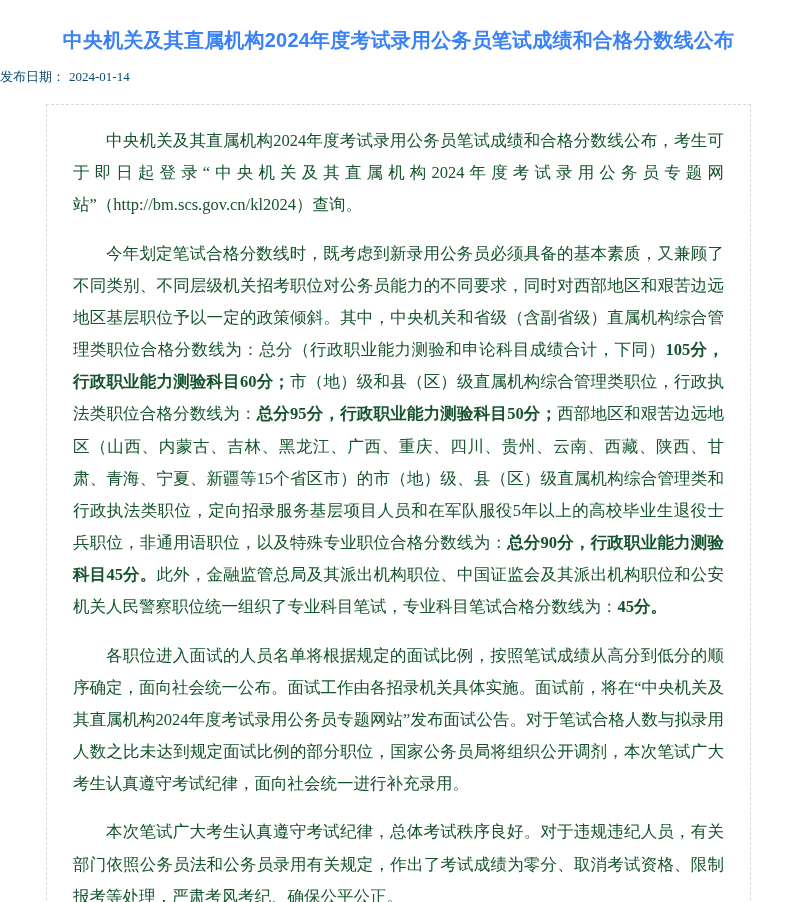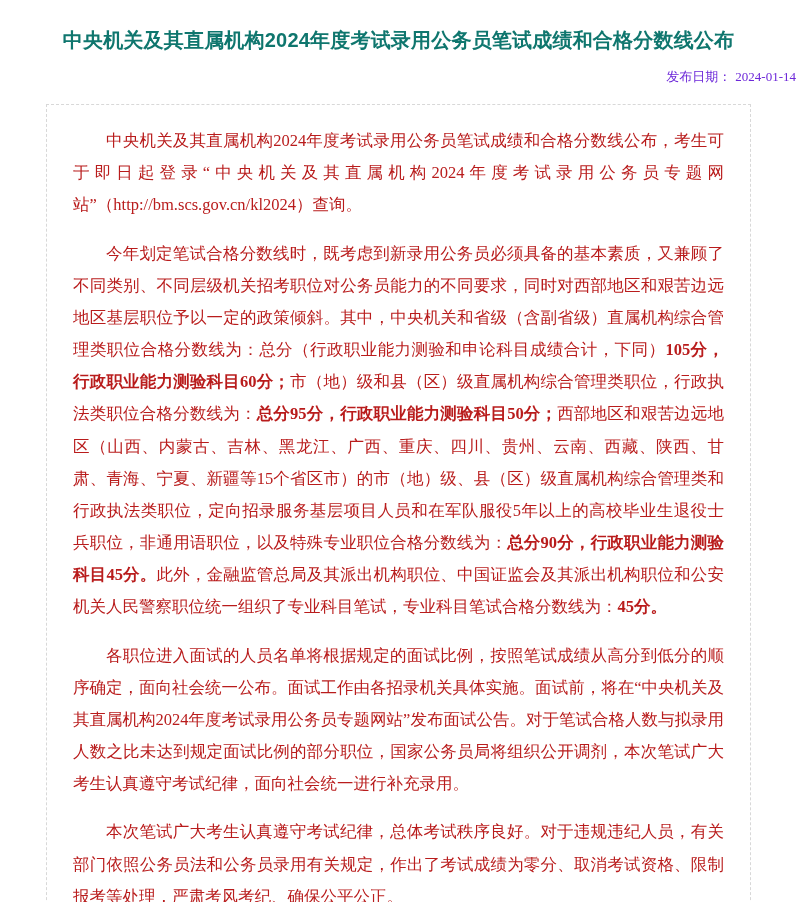--- a/index.html
+++ b/index.html
@@ -26,61 +26,61 @@
     text-align: center;
     font-size: 20px;
     font-weight: bold;
     color: #c11a1a;
     line-height: 1.4;
     letter-spacing: 0.2px;
     font-family: "Liberation Sans", "DejaVu Sans", sans-serif;
   }
   .meta {
     margin: 0;
-    padding: 14px 1px 0 0;
-    text-align: right;
+    padding: 14px 16px 0 0;
+    text-align: left;
     font-size: 13px;
-    color: #6d28d9;
+    color: #0c4a6e;
     font-family: "Liberation Sans", "DejaVu Sans", sans-serif;
   }
   .meta .date {
     margin-left: 4px;
   }
   .article {
     margin: 18px 46px 0 46px;
     border: 1px dashed #d8d8d8;
     box-sizing: border-box;
     padding: 20px 26px 26px 26px;
     background: #ffffff;
   }
   .para {
     margin: 0 0 16px 0;
     font-size: 16.5px;
     line-height: 1.95;
     text-align: justify;
     text-justify: inter-ideograph;
     text-indent: 2em;
-    color: #b91c1c;
+    color: #14532d;
   }
   .para:last-child {
     margin-bottom: 0;
   }
   .b {
     font-weight: bold;
   }
   .latin {
     font-family: "Liberation Serif", "DejaVu Serif", serif;
   }
 </style>
 </head>
 <body>
 
 <div class="page">
 
-  <h1 class="title" style="color: #0f766e;">中央机关及其直属机构2024年度考试录用公务员笔试成绩和合格分数线公布</h1>
+  <h1 class="title" style="color: #3b82f6;">中央机关及其直属机构2024年度考试录用公务员笔试成绩和合格分数线公布</h1>
 
   <div class="meta">
     <span>发布日期：</span><span class="date latin">2024-01-14</span>
   </div>
 
   <div class="article">
     <p class="para" id="p1"><span>中央机关及其直属机构2024年度考试录用公务员笔试成绩和合格分数线公布，考生可于即日起登录“中央机关及其直属机构2024年度考试录用公务员专题网站”（http://bm.scs.gov.cn/kl2024）查询。</span></p>
     <p class="para" id="p2"><span>今年划定笔试合格分数线时，既考虑到新录用公务员必须具备的基本素质，又兼顾了不同类别、不同层级机关招考职位对公务员能力的不同要求，同时对西部地区和艰苦边远地区基层职位予以一定的政策倾斜。其中，中央机关和省级（含副省级）直属机构综合管理类职位合格分数线为：总分（行政职业能力测验和申论科目成绩合计，下同）</span><span class="b">105分，行政职业能力测验科目60分；</span><span>市（地）级和县（区）级直属机构综合管理类职位，行政执法类职位合格分数线为：</span><span class="b">总分95分，行政职业能力测验科目50分；</span><span>西部地区和艰苦边远地区（山西、内蒙古、吉林、黑龙江、广西、重庆、四川、贵州、云南、西藏、陕西、甘肃、青海、宁夏、新疆等15个省区市）的市（地）级、县（区）级直属机构综合管理类和行政执法类职位，定向招录服务基层项目人员和在军队服役5年以上的高校毕业生退役士兵职位，非通用语职位，以及特殊专业职位合格分数线为：</span><span class="b">总分90分，行政职业能力测验科目45分。</span><span>此外，金融监管总局及其派出机构职位、中国证监会及其派出机构职位和公安机关人民警察职位统一组织了专业科目笔试，专业科目笔试合格分数线为：</span><span class="b">45分。</span></p>
     <p class="para" id="p3"><span>各职位进入面试的人员名单将根据规定的面试比例，按照笔试成绩从高分到低分的顺序确定，面向社会统一公布。面试工作由各招录机关具体实施。面试前，将在“中央机关及其直属机构2024年度考试录用公务员专题网站”发布面试公告。对于笔试合格人数与拟录用人数之比未达到规定面试比例的部分职位，国家公务员局将组织公开调剂，本次笔试广大考生认真遵守考试纪律，面向社会统一进行补充录用。</span></p>
     <p class="para" id="p4"><span>本次笔试广大考生认真遵守考试纪律，总体考试秩序良好。对于违规违纪人员，有关部门依照公务员法和公务员录用有关规定，作出了考试成绩为零分、取消考试资格、限制报考等处理，严肃考风考纪、确保公平公正。</span></p>

